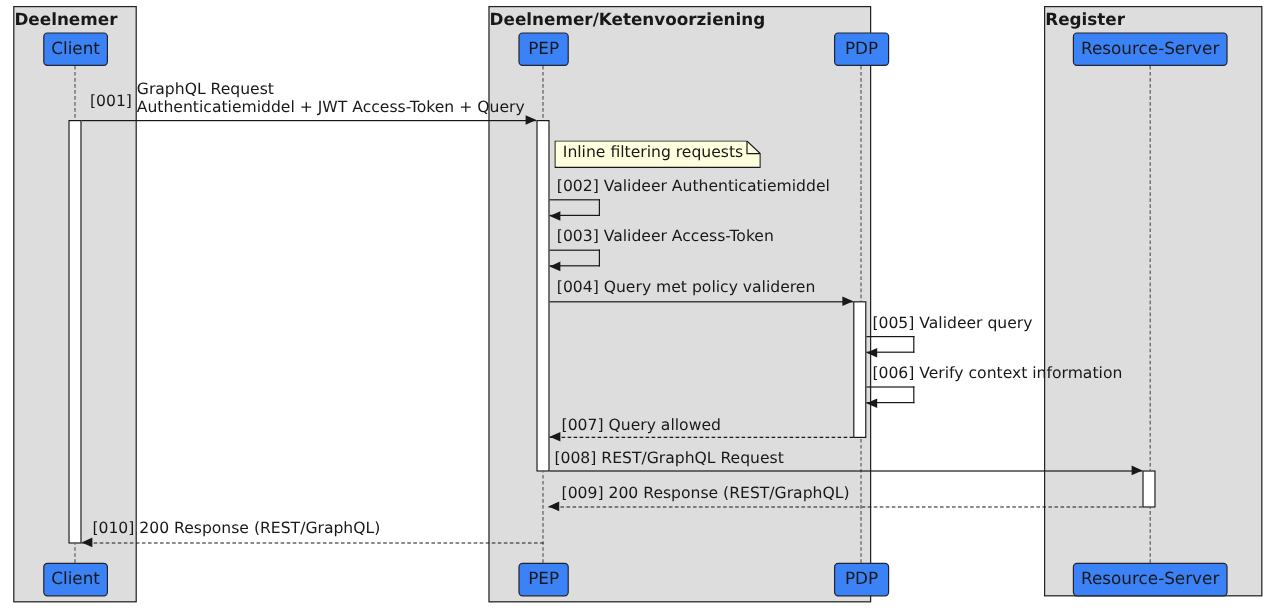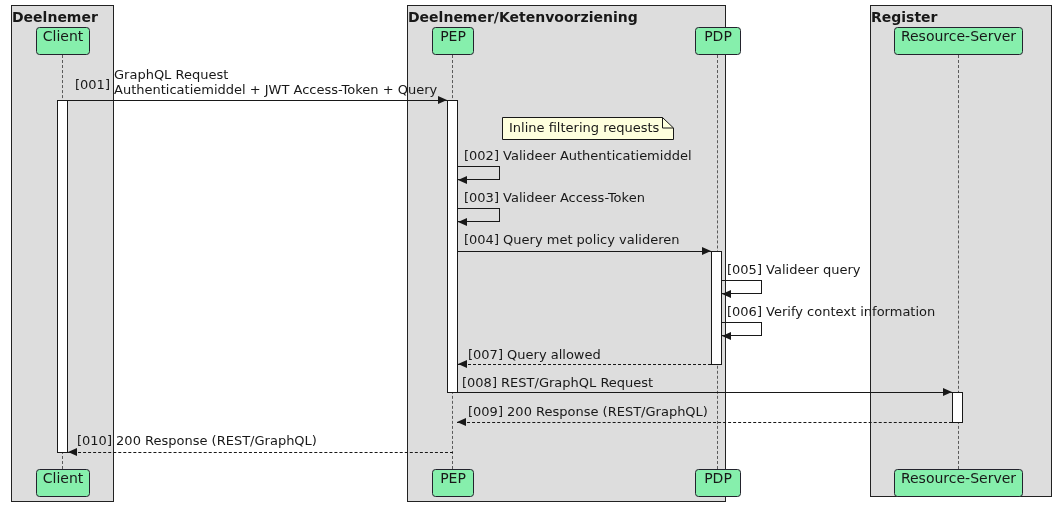--- a/index.html
+++ b/index.html
@@ -10,23 +10,23 @@
   }
   .group {
     position:absolute; background:#dddddd; border:1.5px solid #222222;
     box-sizing:border-box;
   }
   .group-title {
     position:absolute; top:3px; left:0; right:0; text-align:left;
     font-weight:bold; font-size:14px; white-space:nowrap;
   }
   .pbox {
-    position:absolute; height:28px; background:#86efac;
+    position:absolute; height:28px; background:#3b82f6;
     border:1.5px solid #23232d; border-radius:3.5px; box-sizing:border-box;
-    display:flex; align-items:flex-start; justify-content:center;
+    display:flex; align-items:center; justify-content:center;
     font-size:14px; white-space:nowrap;
   }
   .lifeline {
     position:absolute; width:0; border-left:1px dashed #5a5a5a;
   }
   .activation {
     position:absolute; width:11px; background:#ffffff;
     border:1px solid #181818; box-sizing:border-box;
   }
   .msg-line { position:absolute; height:0; border-top:1px solid #181818; }
@@ -95,21 +95,21 @@
   <div class="activation" style="left:447px; top:100px; height:293px;"></div>
   <div class="activation" style="left:711px; top:251px; height:114px;"></div>
   <div class="activation" style="left:952px; top:392px; height:31px;"></div>
 
   <div class="msg-text" style="left:75px; top:77px;">[001]</div>
   <div class="msg-text" style="left:114px; top:67px;">GraphQL Request</div>
   <div class="msg-text" style="left:114px; top:82px;">Authenticatiemiddel + JWT Access-Token + Query</div>
   <div class="msg-line" style="left:68px; top:100px; width:379px;"></div>
   <div class="ah right" style="left:438px; top:96px;"></div>
 
-  <div class="note-wrap" style="left:462px; top:117px; width:172px; height:23px;margin-left:40px;">
+  <div class="note-wrap" style="left:462px; top:117px; width:172px; height:23px;">
     <svg width="172" height="23">
       <polygon points="0.5,0.5 160.5,0.5 171.5,11 171.5,22.5 0.5,22.5" fill="#feffdd" stroke="#181818" stroke-width="1"></polygon>
       <polyline points="160.5,0.5 160.5,11 171.5,11" fill="none" stroke="#181818" stroke-width="1"></polyline>
     </svg>
     <div class="note-text">Inline filtering requests</div>
   </div>
 
   <div class="msg-text" style="left:464px; top:148px;">[002] Valideer Authenticatiemiddel</div>
   <div class="selfloop" style="left:458px; top:166px; width:42px;"></div>
   <div class="ah left" style="left:458px; top:176px;"></div>

